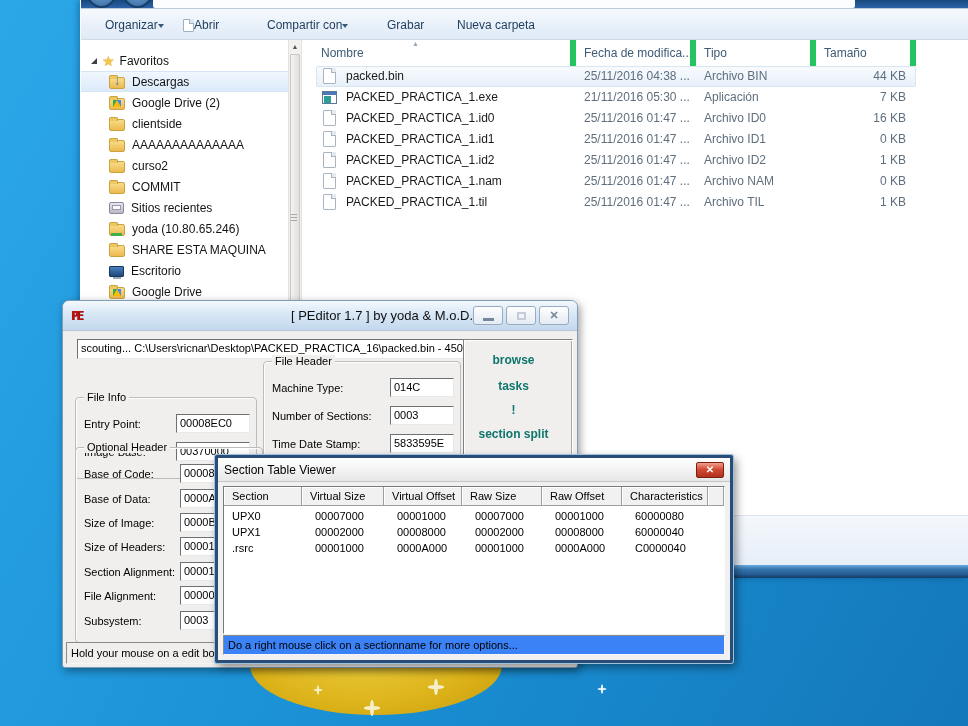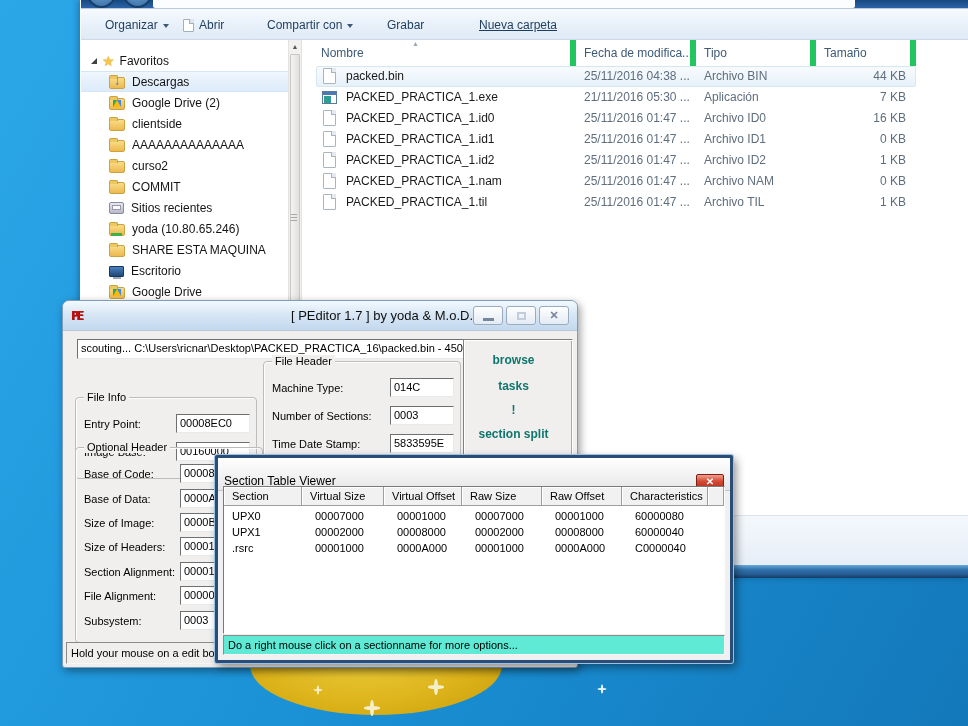--- a/index.html
+++ b/index.html
@@ -22,21 +22,21 @@
   
   #explorer{position:absolute;left:80px;top:0;width:888px;height:578px;background:#fff;
     border-left:1px solid rgba(255,255,255,.55);box-shadow:-2px 0 6px rgba(10,40,80,.35);}
   #ex-topstrip{position:absolute;left:0;top:0;right:0;height:8px;background:linear-gradient(#17497e,#2c62a8);overflow:hidden;}
   .navcirc{position:absolute;top:-21px;width:29px;height:29px;border-radius:50%;
     background:radial-gradient(circle at 50% 30%,#7db1e0,#35699f);border:2px solid #173f6b;}
   #addr-sliver{position:absolute;left:72px;top:0;width:702px;height:8px;background:#fbfdff;border-radius:0 0 2px 2px;}
   #ex-toolbar{position:absolute;left:0;top:8px;right:0;height:32px;
     background:linear-gradient(#f6fafd,#e9f1fa 50%,#dfeaf6);border-top:1px solid #b9cada;border-bottom:1px solid #cdd9e6;
     font-size:12px;color:#1e3c5c;}
-  .tb-item{position:absolute;top:5px;height:22px;line-height:22px;padding:0 6px;display:flex;align-items:center;gap:5px;border-radius:2px;}
+  .tb-item{position:absolute;top:5px;height:22px;line-height:22px;padding:0 6px;display:flex;align-items:center;border-radius:2px;}
   .dd-arrow{width:0;height:0;border-left:3px solid transparent;border-right:3px solid transparent;border-top:4px solid #3c5a78;margin-top:2px;}
   .tb-docicon{width:11px;height:13px;background:#fff;border:1px solid #9fb0c0;border-radius:1px;position:relative;}
   .tb-docicon::after{content:"";position:absolute;right:-1px;top:-1px;width:4px;height:4px;background:#dce6ef;border-left:1px solid #9fb0c0;border-bottom:1px solid #9fb0c0;}
 
   #ex-body{position:absolute;left:0;top:40px;right:0;height:475px;background:#fff;}
 
   
   #sidebar{position:absolute;left:0;top:0;width:207px;height:100%;background:#fff;}
   .sb-row{position:absolute;left:0;width:207px;height:21px;display:flex;align-items:center;gap:7px;font-size:12px;color:#141414;padding-left:28px;white-space:nowrap;}
   .sb-root{padding-left:10px;gap:5px;}
@@ -109,35 +109,35 @@
   .fieldlbl{position:absolute;font-size:11px;color:#000;white-space:nowrap;}
 
   .statusbar{position:absolute;border:1px solid;border-color:#8a8a8a #f6f6f6 #f6f6f6 #8a8a8a;background:#f0efed;
     font-size:11px;line-height:19px;padding-left:4px;white-space:nowrap;overflow:hidden;color:#000;}
   #pe-status{left:3px;right:3px;bottom:3px;height:22px;line-height:20px;}
 
   
   #secviewer{position:absolute;left:215px;top:455px;width:518px;height:208px;background:#f0f0f0;
     border:3px solid #2a4d77;box-shadow:0 0 0 1px #9cc0e0,3px 4px 10px rgba(0,0,0,.45);border-radius:2px;}
   #sv-title{position:absolute;left:0;top:0;right:0;height:24px;background:linear-gradient(#ffffff,#e7e7e7);
-    display:flex;padding:16px 6px;font-size:12px;color:#000;border-bottom:1px solid #c6c6c6;}
+    display:flex;align-items:center;padding:3px 6px;font-size:12px;color:#000;border-bottom:1px solid #c6c6c6;}
   #sv-close{margin-left:auto;width:28px;height:16px;background:linear-gradient(#f0a090,#d44a32 45%,#b03020);
     border:1px solid #7e1f12;border-radius:2px;color:#fff;text-align:center;line-height:14px;font-size:10px;font-weight:bold;}
   #sv-content{position:absolute;left:5px;top:28px;right:5px;height:148px;background:#fff;
     border:1px solid;border-color:#7a7a7a #fdfdfd #fdfdfd #7a7a7a;overflow:hidden;}
   #sv-header{display:flex;height:19px;}
   .sv-hcell{background:#f1f1f1;border-right:1px solid #9e9e9e;border-bottom:1px solid #9e9e9e;
     box-shadow:inset 1px 1px 0 #fff;font-size:11px;padding-left:8px;line-height:18px;white-space:nowrap;overflow:hidden;}
   .sv-row{display:flex;height:16px;}
   .sv-cell{font-size:11px;line-height:16px;padding-left:8px;white-space:nowrap;overflow:hidden;color:#000;}
   .sv-cell.num{padding-left:13px;}
   .w1{width:78px;flex:0 0 78px;} .w2{width:82px;flex:0 0 82px;} .w3{width:78px;flex:0 0 78px;}
   .w4{width:80px;flex:0 0 80px;} .w5{width:80px;flex:0 0 80px;} .w6{width:86px;flex:0 0 86px;}
   .wf{flex:1;}
-  #sv-status{left:5px;right:5px;bottom:5px;height:20px;background:#5eead4;line-height:18px;}
+  #sv-status{left:5px;right:5px;bottom:5px;height:20px;background:#3b82f6;line-height:18px;}
 </style>
 </head>
 <body>
 
 <div id="desktop">
   <div id="hill">
       <div class="grass"></div>
     </div>
   <div class="flower" style="left:364px;top:700px;">
       <i></i>
@@ -173,21 +173,21 @@
       <span class="tb-docicon"></span>
       <span>Abrir</span>
     </div>
     <div class="tb-item" style="left:180px;">
       <span>Compartir con</span>
       <span class="dd-arrow"></span>
     </div>
     <div class="tb-item" style="left:300px;">
       <span>Grabar</span>
     </div>
-    <div class="tb-item" style="left:392px;text-decoration:underline;">
+    <div class="tb-item" style="left:370px;">
       <span>Nueva carpeta</span>
     </div>
   </div>
 
   <div id="ex-body">
 
     <div id="sidebar">
       <div class="sb-row sb-root" style="top:10px;">
         <span class="tri-exp"></span>
         <span class="star">★</span>
@@ -339,21 +339,21 @@
     <div class="pe-btn" style="top:58px;">!</div>
     <div class="pe-btn" style="top:82px;">section split</div>
     <div class="pe-btn" style="top:108px;"></div>
   </div>
 
   <div class="grp" style="left:12px;top:60px;width:182px;height:82px;margin-top:36px;">
     <span class="grp-lbl">File Info</span>
     <span class="fieldlbl" style="left:8px;top:20px;">Entry Point:</span>
     <span class="fieldlbl" style="left:8px;top:48px;">Image Base:</span>
     <span class="editbox" style="left:100px;top:16px;width:74px;">00008EC0</span>
-    <span class="editbox" style="left:100px;top:44px;width:74px;">00160000</span>
+    <span class="editbox" style="left:100px;top:44px;width:74px;">00370000</span>
   </div>
 
   <div class="grp" style="left:200px;top:60px;width:198px;height:128px;">
     <span class="grp-lbl">File Header</span>
     <span class="fieldlbl" style="left:8px;top:20px;">Machine Type:</span>
     <span class="fieldlbl" style="left:8px;top:48px;">Number of Sections:</span>
     <span class="fieldlbl" style="left:8px;top:76px;">Time Date Stamp:</span>
     <span class="editbox" style="left:126px;top:16px;width:64px;">014C</span>
     <span class="editbox" style="left:126px;top:44px;width:64px;">0003</span>
     <span class="editbox" style="left:126px;top:72px;width:64px;">5833595E</span>

